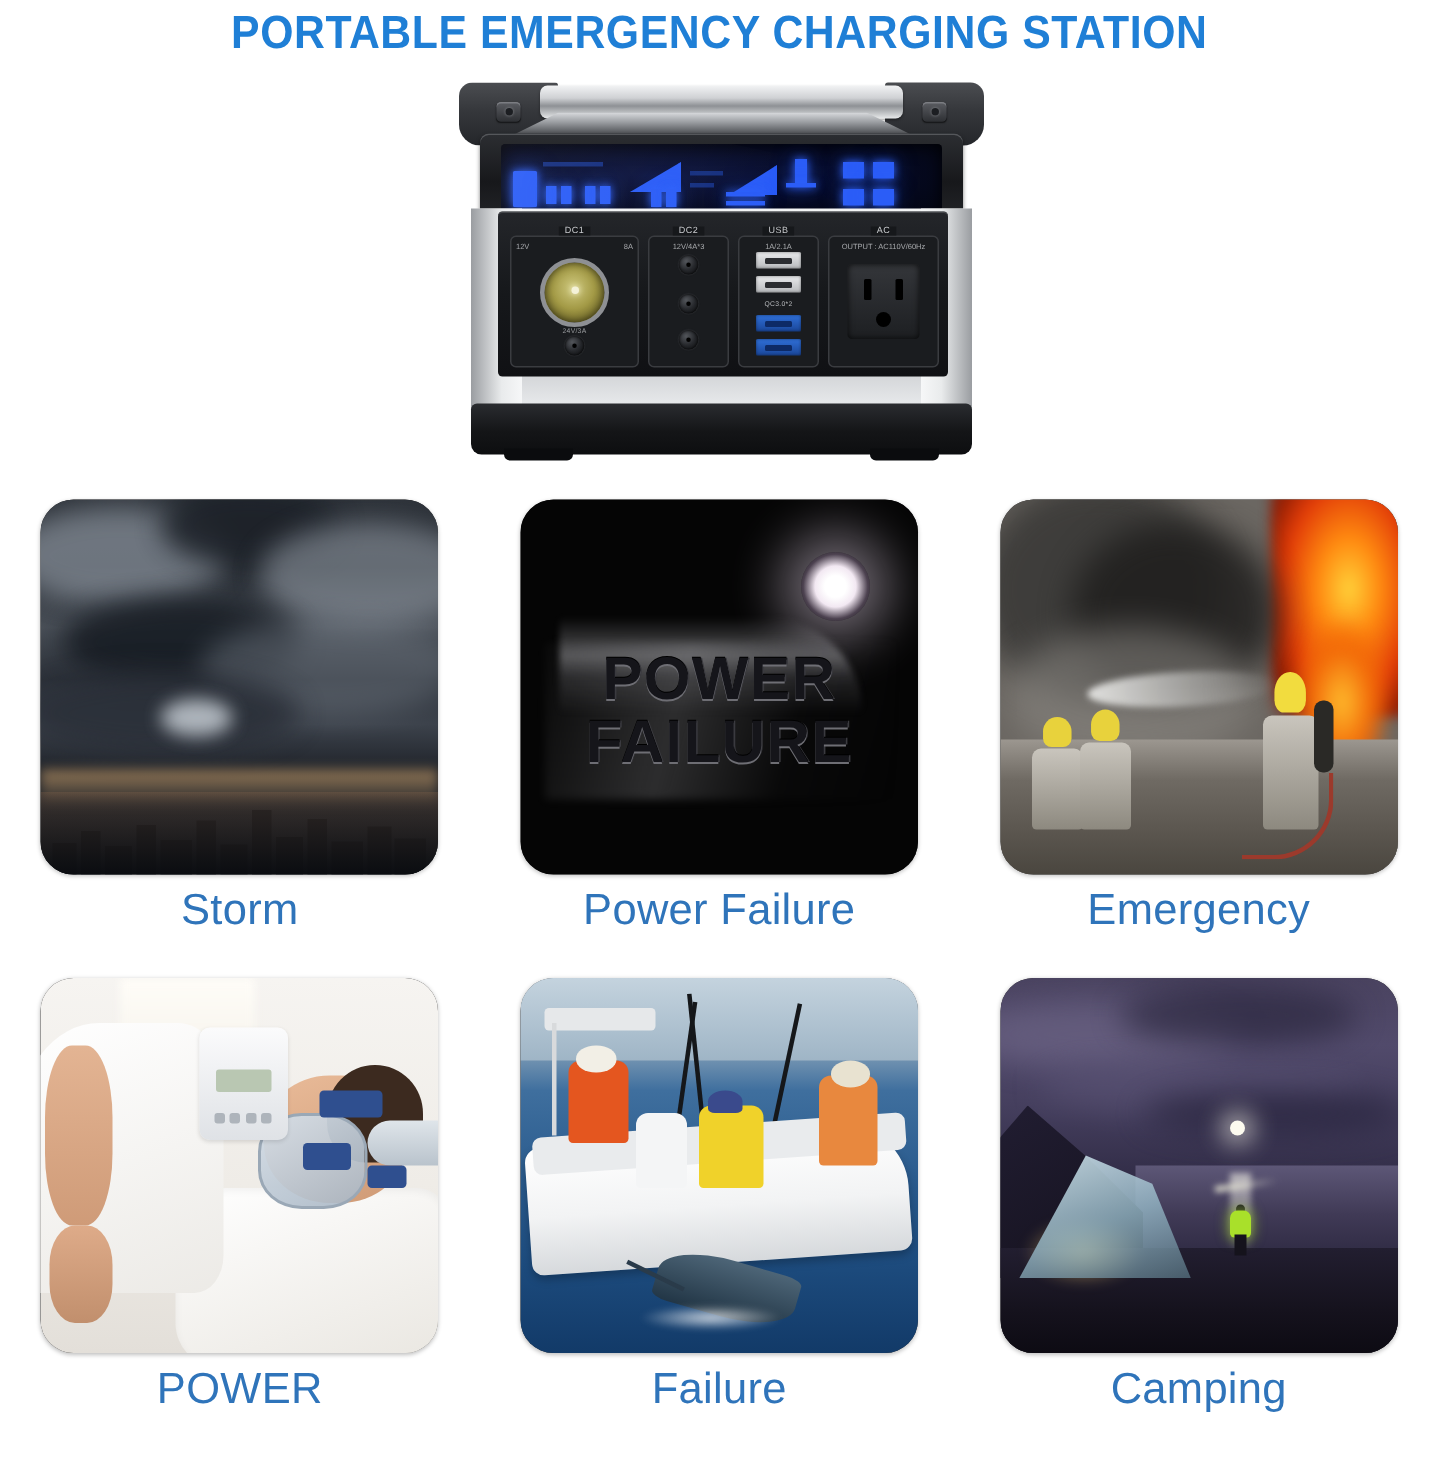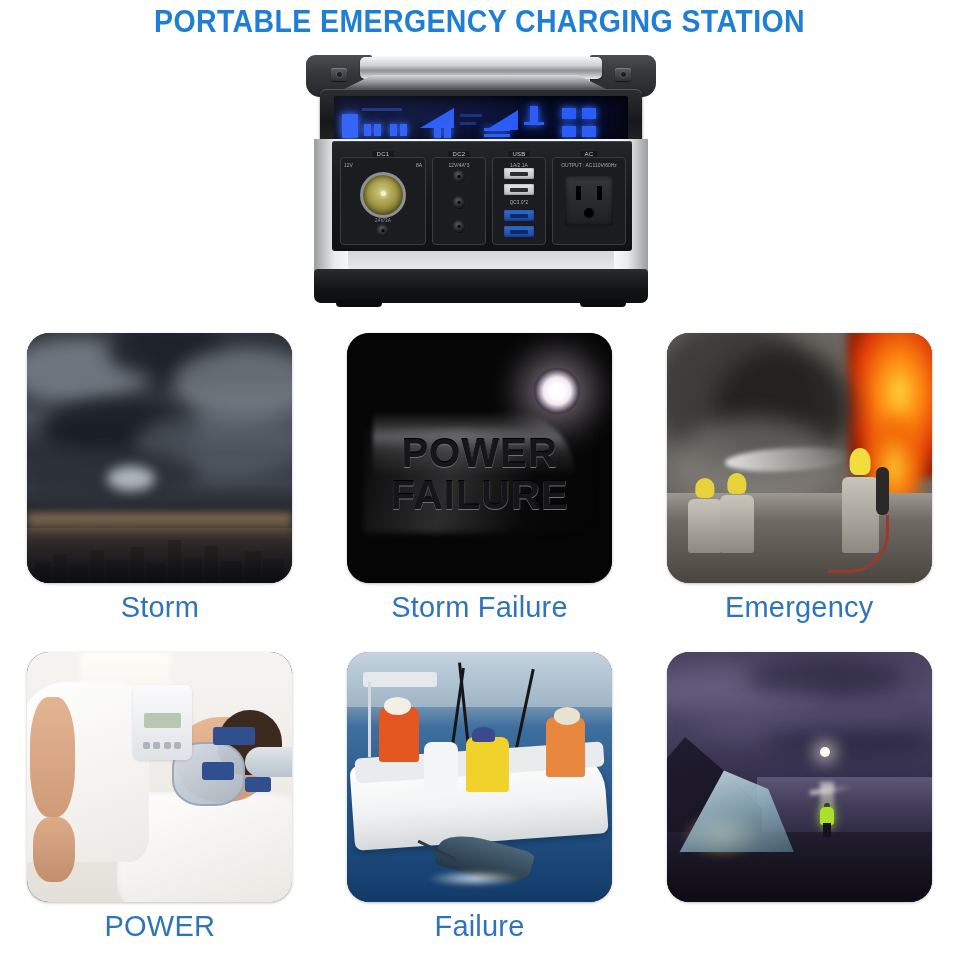--- a/index.html
+++ b/index.html
@@ -524,21 +524,21 @@
       <div class="art-pf">
         <div class="lamp"></div>
         <div class="beam"></div>
         <div class="sheen"></div>
         <div class="txt">
           <span>POWER</span><br>
           <span>FAILURE</span>
         </div>
       </div>
     </div>
-    <div class="tile-label">Storm Failure</div>
+    <div class="tile-label">Power Failure</div>
   </div>
 
   <div class="tile">
     <div class="thumb">
       <div class="art-em">
         <div class="fire"></div>
           <div class="fire2"></div>
         <div class="smoke s1"></div>
           <div class="smoke s2"></div>
           <div class="smoke s3"></div>
@@ -631,15 +631,16 @@
         <div class="tentglow"></div>
         <div class="tent"></div>
         <div class="headlamp"></div>
         <div class="person">
           <div class="hd"></div>
             <div class="coat"></div>
             <div class="legs"></div>
         </div>
       </div>
     </div>
+    <div class="tile-label">Camping</div>
   </div>
 
 </div>
 
 </body></html>

